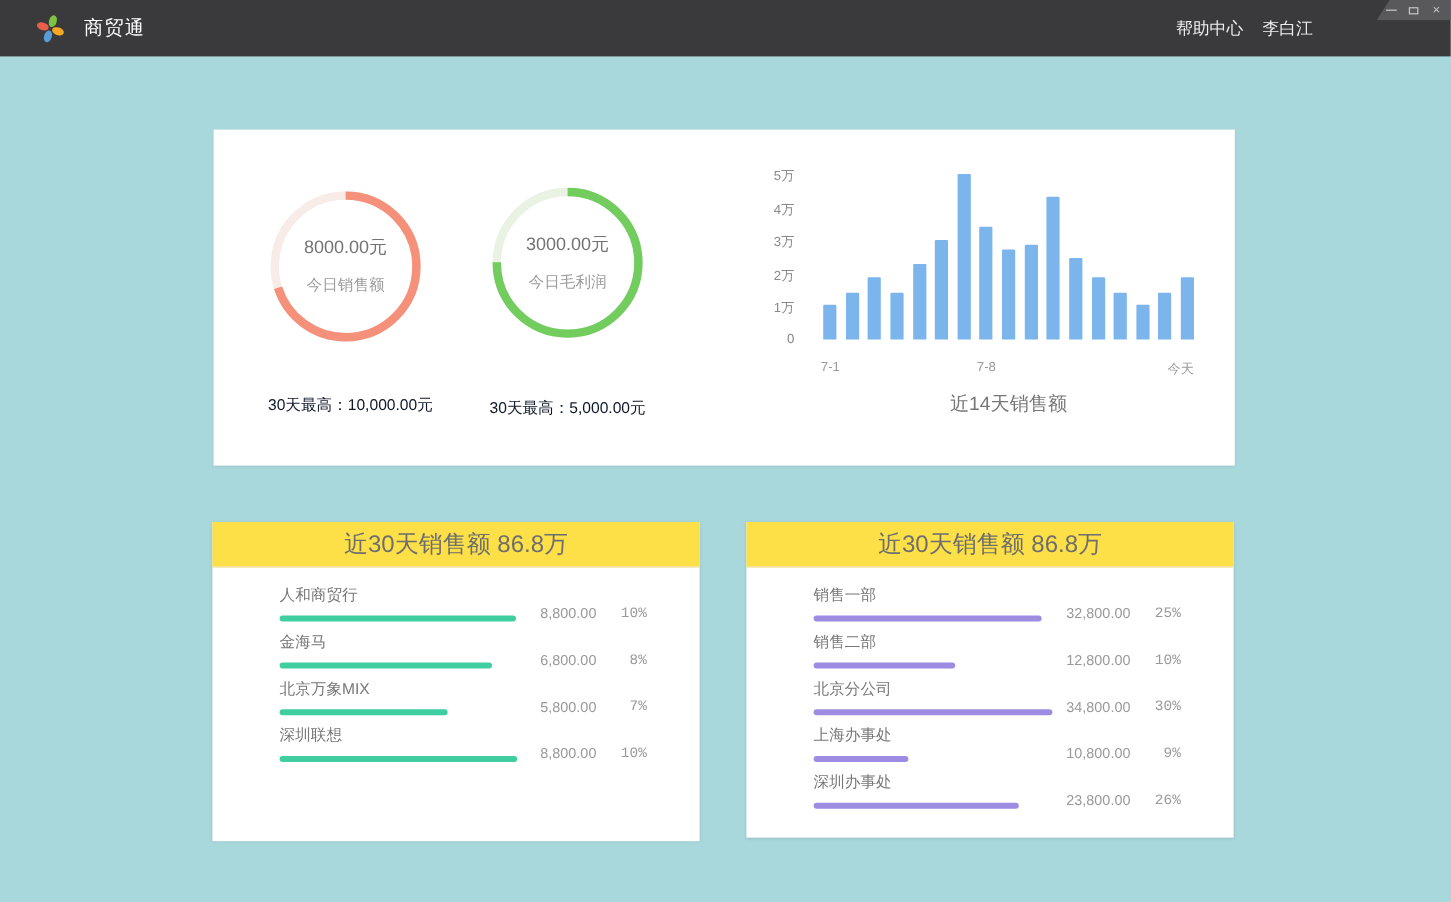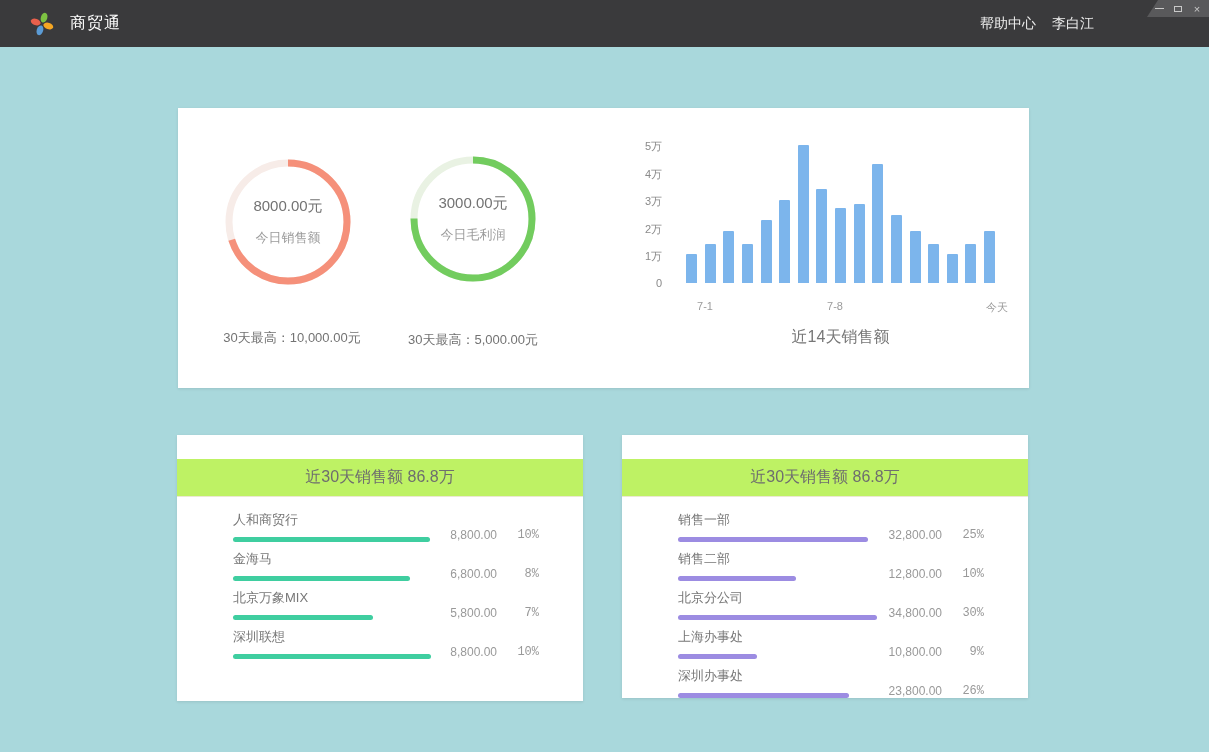--- a/index.html
+++ b/index.html
@@ -39,47 +39,47 @@
   .donut { position:absolute; width:126px; height:126px; }
   .donut-1 { left:47px; top:51px; }
   .donut-2 { left:232px; top:48px; }
   .donut svg { position:absolute; inset:0; }
   .donut-center {
     position:absolute; inset:0; display:flex; flex-direction:column;
     align-items:center; justify-content:center; gap:13px;
   }
   .donut-value { font-size:15px; color:#737373; }
   .donut-label { font-size:13px; color:#9B9B9B; }
-  .donut-caption { position:absolute; width:220px; text-align:center; font-size:13px; color:#737373; }
+  .donut-caption { position:absolute; width:220px; text-align:center; font-size:13px; color:#0f172a; }
   .cap-1 { left:4px; top:221px; }
   .cap-2 { left:185px; top:223px; }
 
   
   .y-ticks {
     position:absolute; left:432px; top:31px; width:52px; height:150px;
     display:flex; flex-direction:column; justify-content:space-between;
     align-items:flex-end; font-size:11px; color:#8A8A8A;
   }
   .bars {
     position:absolute; left:508px; top:37px; width:309px; height:138px;
     display:flex; align-items:flex-end; justify-content:space-between;
   }
   .bar { width:11px; border-radius:1px 1px 0 0; }
   .x-labels { position:absolute; left:508px; top:192px; width:309px; height:14px; font-size:11px; color:#9B9B9B; }
-  .x-labels span { position:absolute; transform:translateX(-50%); white-space:nowrap;margin-left:13px; }
+  .x-labels span { position:absolute; transform:translateX(-50%); white-space:nowrap; }
   .xl-0 { left:6px; } .xl-1 { left:136px; } .xl-2 { left:298px; }
   .chart-title { position:absolute; left:508px; top:219px; width:309px; text-align:center; font-size:16px; color:#777777; }
 
   
   .rank-left  { left:177px; top:435px; width:406px; height:266px; }
   .rank-right { left:622px; top:435px; width:406px; height:263px; }
   .rank-header {
-    height:38px; background:#bef264; border-bottom:1px solid #ECE8D2;
+    height:38px; background:#fde047; border-bottom:1px solid #ECE8D2;
     display:flex; align-items:center; justify-content:center;
-    font-size:16px; color:#6E6E6E;margin-top:24px;
+    font-size:20px; color:#6E6E6E;
   }
   .rank-body { padding:6px 44px 0 40px;margin-left:16px; }
   .rank-row { height:39px; display:flex; align-items:flex-end; }
   .row-left { width:210px; display:flex; flex-direction:column; }
   .row-label { font-size:13px; color:#777777; margin-bottom:8px; }
   .row-bar { height:5px; border-radius:3px; }
   .row-right { flex:1; display:flex; align-items:flex-end; justify-content:flex-end; }
   .row-value { font-size:12px; color:#999999; }
   .row-pct { width:42px; text-align:right; font-size:12px; color:#999999;font-family:Liberation Mono, monospace; }
 </style>

